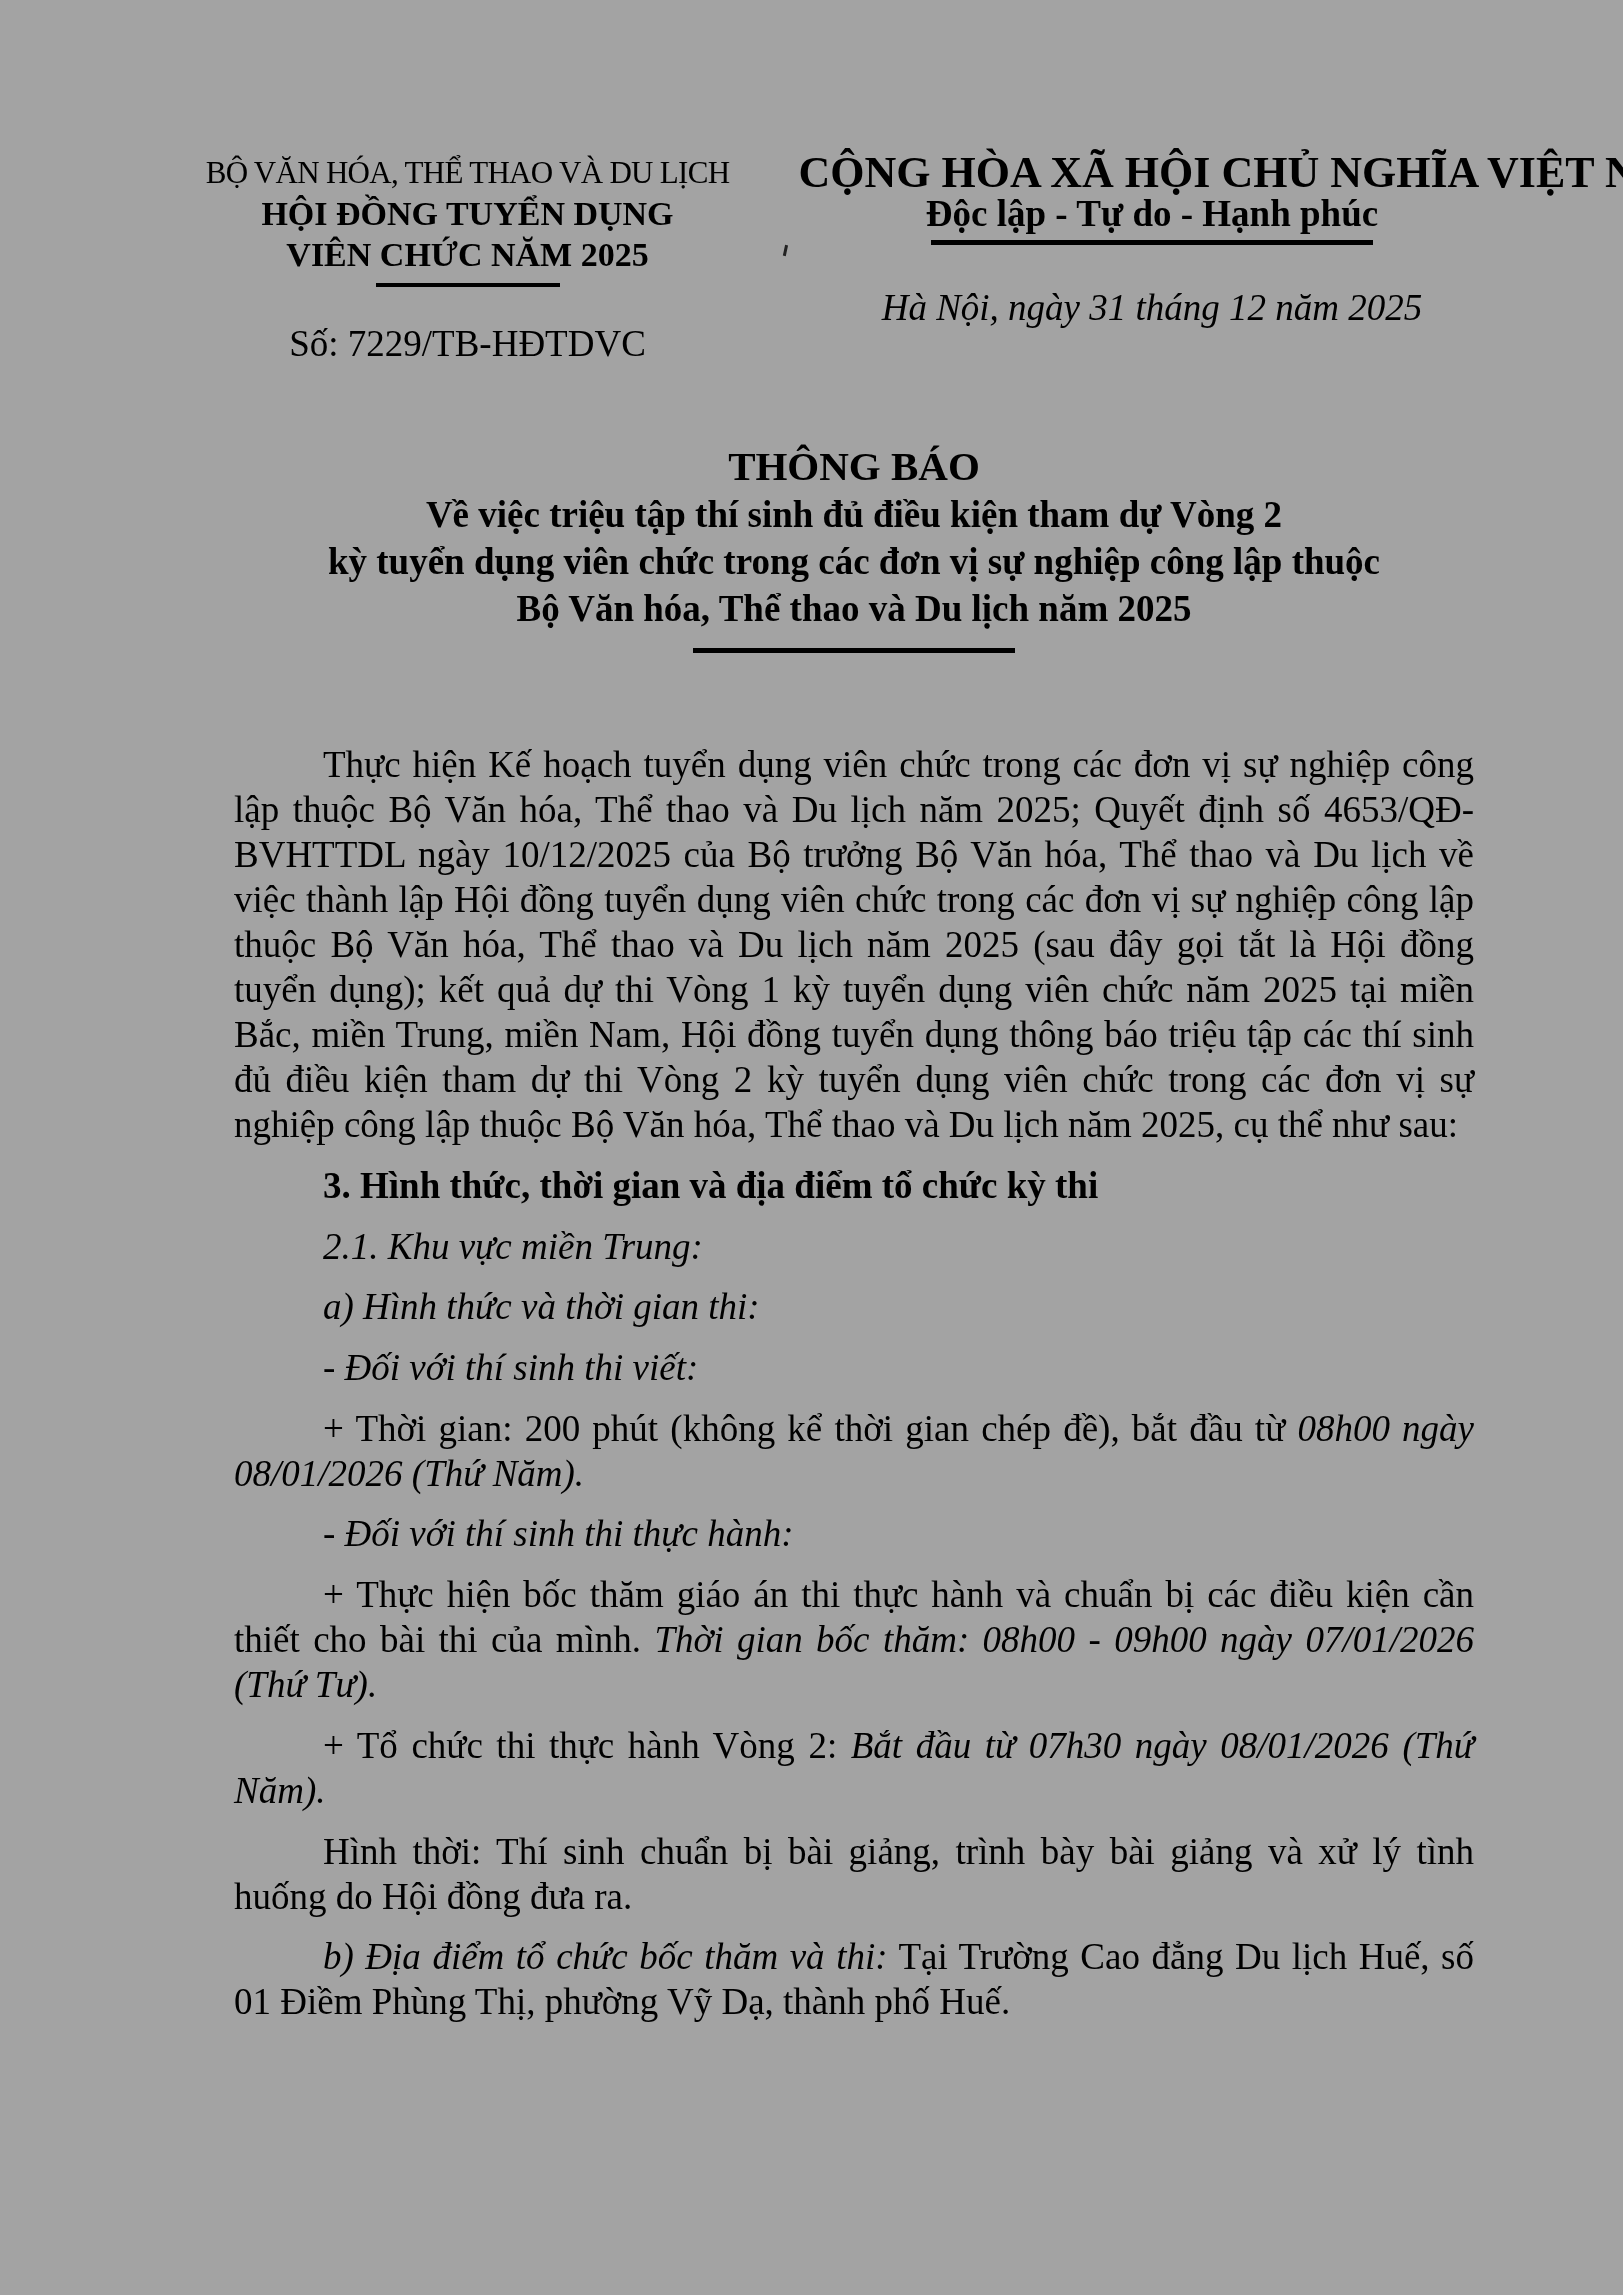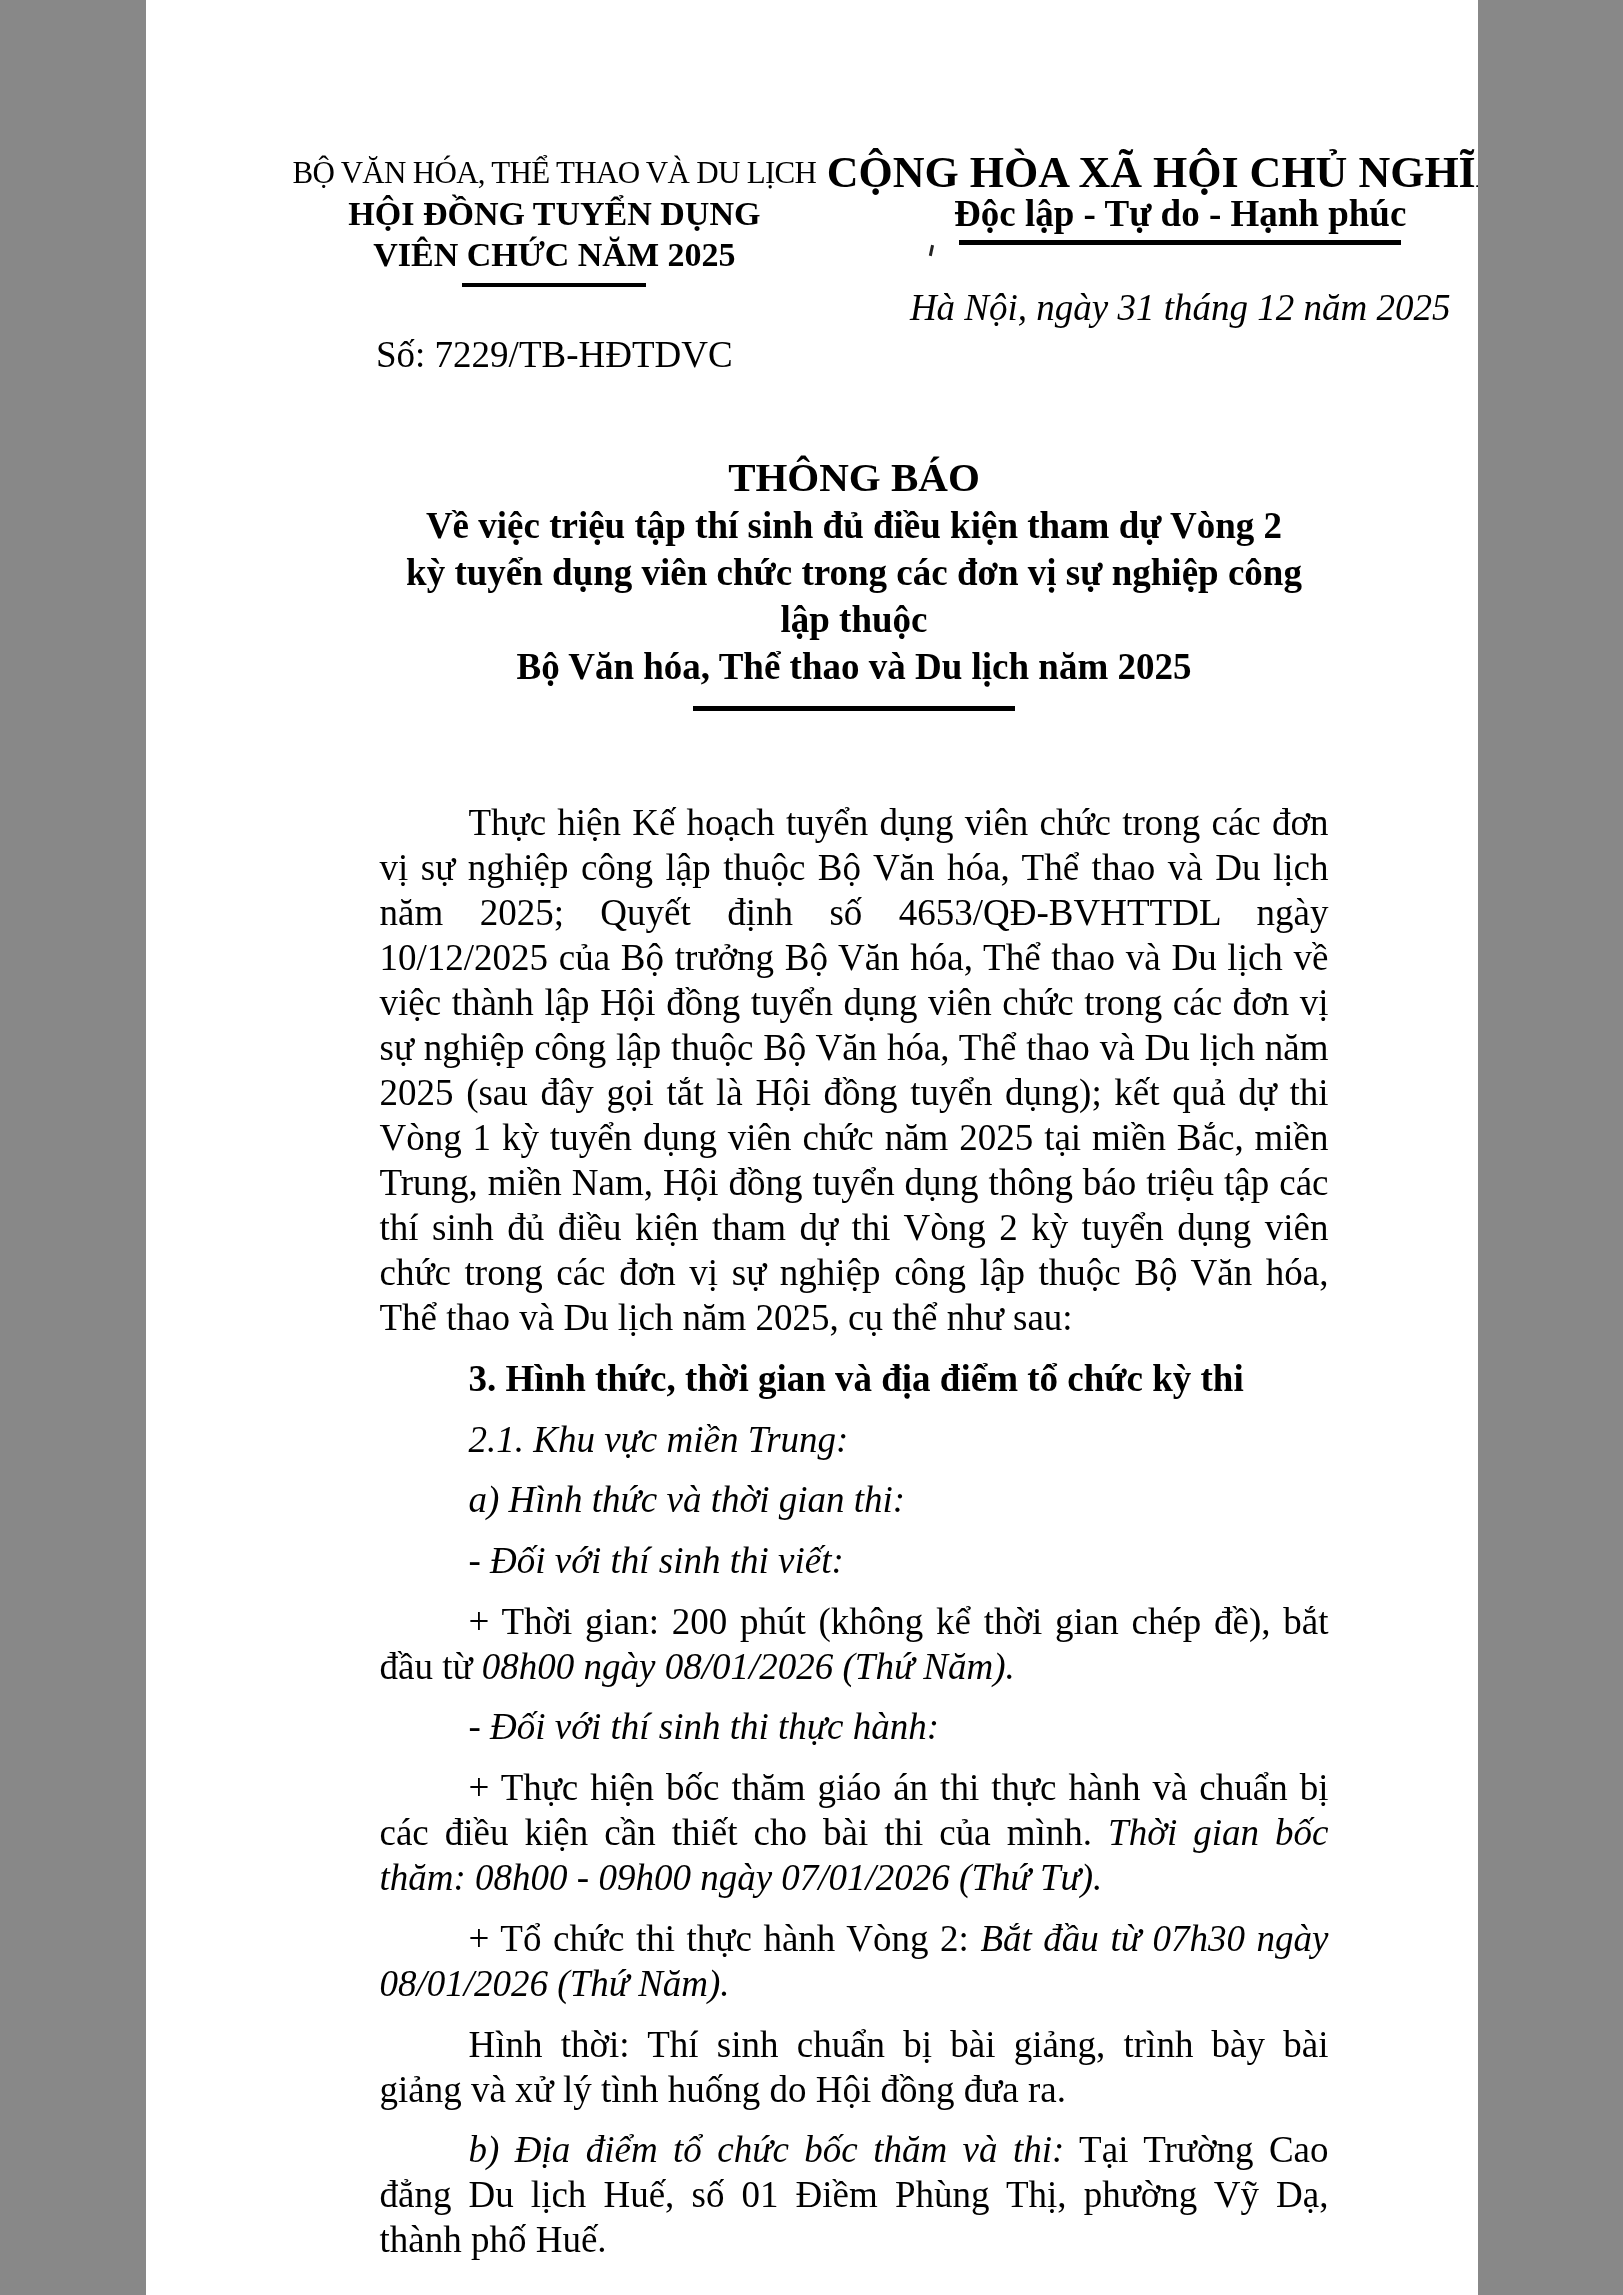--- a/index.html
+++ b/index.html
@@ -1,36 +1,36 @@
 <!DOCTYPE html>
 <html style="font-size:10.5px"><head>
 <meta charset="utf-8">
 <style>
   html, body { margin: 0; padding: 0; background: #888; }
   .page {
     position: relative;
-    width: 1332px;
+    width: 1623px;
     height: 2295px;
     margin: 0 auto;
-    background: #ffffff;
+    background: #a3a3a3;
     color: #000000;
     font-family: "Liberation Serif", "DejaVu Serif", serif;
     overflow: hidden;
   }
 
   
   .header { display: flex; padding: 152px 0 0 147px; }
   .hcol { text-align: center; }
   .hcol-left  { width: 641px; }
   .hcol-right { width: 707px; margin-left: 10.5px; }
 
   .org-line1 { font-size: 31px; line-height: 41px; letter-spacing: -0.7px; white-space: nowrap; }
   .org-line  { font-size: 34px; line-height: 41px; font-weight: bold; white-space: nowrap; }
   .rule-left { width: 184px; height: 4.6px; background: #000; margin: 7.9px auto 0; }
-  .doc-num   { font-size: 37px; line-height: 43px; margin-top: 46px; white-space: nowrap; }
+  .doc-num   { font-size: 37px; line-height: 43px; margin-top: 35px; white-space: nowrap; }
 
   .nat-line1 { font-size: 44px; line-height: 41px; font-weight: bold; white-space: nowrap; }
   .motto     { font-size: 37px; line-height: 42px; font-weight: bold; white-space: nowrap; }
   .rule-right{ width: 442px; height: 5.2px; background: #000; margin: 5.2px auto 0; }
   .dateline  { font-size: 37px; line-height: 43px; font-style: italic; margin-top: 41px; white-space: nowrap; }
 
   
   .title-block { margin: 76px 149px 0 234px; text-align: center; }
   .doc-title   { font-size: 41px; font-weight: bold; line-height: 50px; }
   .subtitle-line { font-size: 37px; font-weight: bold; line-height: 47px; }

